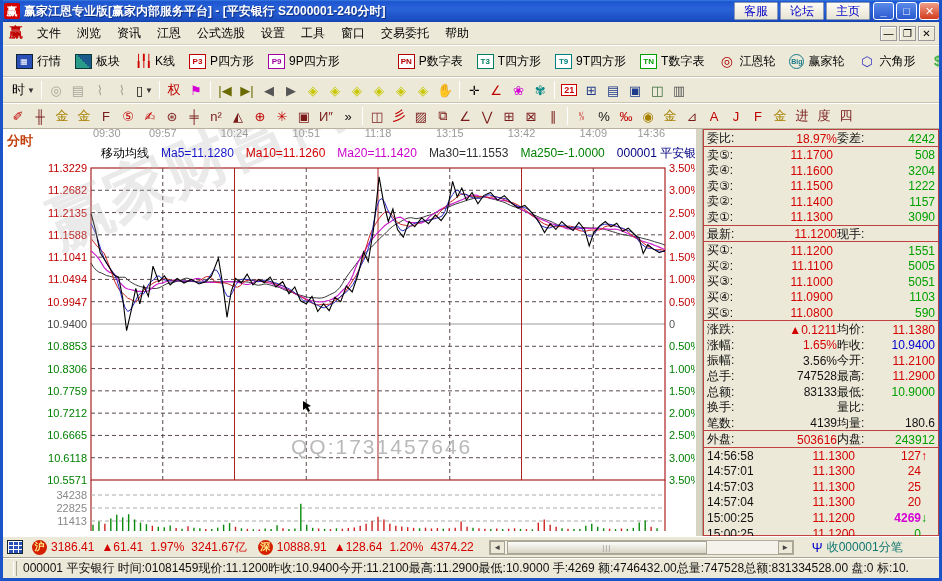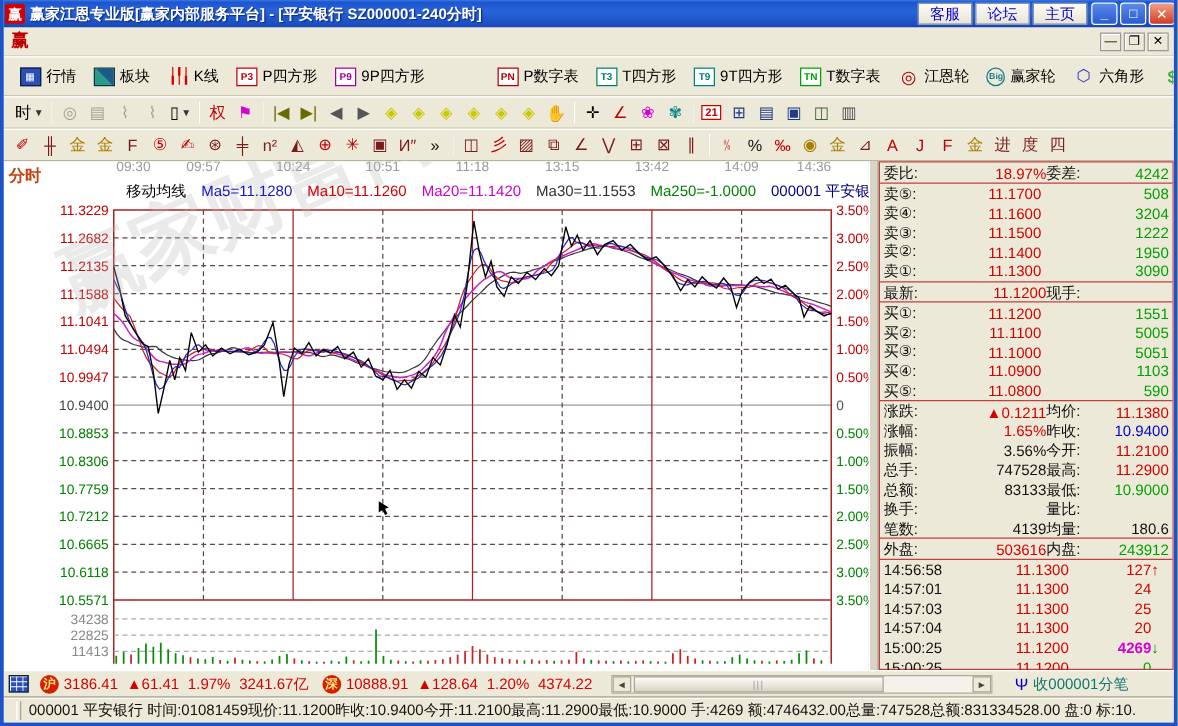--- a/index.html
+++ b/index.html
@@ -109,20 +109,21 @@
     <div class="tb-btn">客服</div>
     <div class="tb-btn">论坛</div>
     <div class="tb-btn">主页</div>
     <div class="winbtn">_</div>
     <div class="winbtn">□</div>
     <div class="winbtn close">✕</div>
   </div>
 
   <div class="menubar">
     <span class="menu-logo">赢</span>
+    <span id="menu-items"><span class="menu-item">文件</span><span class="menu-item">浏览</span><span class="menu-item">资讯</span><span class="menu-item">江恩</span><span class="menu-item">公式选股</span><span class="menu-item">设置</span><span class="menu-item">工具</span><span class="menu-item">窗口</span><span class="menu-item">交易委托</span><span class="menu-item">帮助</span></span>
     <span class="mdi-ctrls">
       <span class="mdi-btn">—</span>
       <span class="mdi-btn">❐</span>
       <span class="mdi-btn">✕</span>
     </span>
   </div>
 
   <div class="toolbar1" id="toolbar1">
       <div class="tb1-item">
         <span class="ic16 i-quote">▦</span>
@@ -390,20 +391,21 @@
       <span class="tbtn">
         <span style="color: rgb(122, 26, 26);">四</span>
       </span>
     </div>
 
   <div class="main">
     <div class="chart-area">
       <div class="mode-label">分时</div>
       <div class="ma-line" id="ma-line"><span style="color: rgb(0, 0, 0);">移动均线</span><span style="color: rgb(21, 21, 200);">Ma5=11.1280</span><span style="color: rgb(212, 0, 0);">Ma10=11.1260</span><span style="color: rgb(204, 0, 204);">Ma20=11.1420</span><span style="color: rgb(48, 48, 48);">Ma30=11.1553</span><span style="color: rgb(0, 128, 0);">Ma250=-1.0000</span><span style="color: rgb(0, 0, 128);">000001  平安银行</span></div>
       <div class="wm-site">赢家财富网yingjia360</div>
+      <div class="wm-qq">QQ:1731457646</div>
       <svg id="chart-svg" width="692" height="407" style="position:absolute;left:0;top:0;z-index:3">
           <text x="84" y="43" fill="#c00000" font-size="11" text-anchor="end" font-family="&quot;DejaVu Sans Mono&quot;,&quot;Liberation Sans&quot;,monospace">11.3229</text>
           <text x="666" y="43" fill="#c00000" font-size="11" text-anchor="start" font-family="&quot;DejaVu Sans Mono&quot;,&quot;Liberation Sans&quot;,monospace">3.50%</text>
           <line x1="88" y1="61.285714285714285" x2="662" y2="61.285714285714285" stroke="#5a4a4a" stroke-width="1" stroke-dasharray="4 3"></line>
           <text x="84" y="65.28571428571428" fill="#c00000" font-size="11" text-anchor="end" font-family="&quot;DejaVu Sans Mono&quot;,&quot;Liberation Sans&quot;,monospace">11.2682</text>
           <text x="666" y="65.28571428571428" fill="#c00000" font-size="11" text-anchor="start" font-family="&quot;DejaVu Sans Mono&quot;,&quot;Liberation Sans&quot;,monospace">3.00%</text>
           <line x1="88" y1="83.57142857142857" x2="662" y2="83.57142857142857" stroke="#5a4a4a" stroke-width="1" stroke-dasharray="4 3"></line>
           <text x="84" y="87.57142857142857" fill="#c00000" font-size="11" text-anchor="end" font-family="&quot;DejaVu Sans Mono&quot;,&quot;Liberation Sans&quot;,monospace">11.2135</text>
           <text x="666" y="87.57142857142857" fill="#c00000" font-size="11" text-anchor="start" font-family="&quot;DejaVu Sans Mono&quot;,&quot;Liberation Sans&quot;,monospace">2.50%</text>
           <line x1="88" y1="105.85714285714286" x2="662" y2="105.85714285714286" stroke="#5a4a4a" stroke-width="1" stroke-dasharray="4 3"></line>
@@ -592,21 +594,21 @@
             <span class="ra down">3204</span>
           </div>
           <div class="prow g3">
             <span class="black">卖③:</span>
             <span class="ra up">11.1500</span>
             <span class="ra down">1222</span>
           </div>
           <div class="prow g3">
             <span class="black">卖②:</span>
             <span class="ra up">11.1400</span>
-            <span class="ra down">1950</span>
+            <span class="ra down">1157</span>
           </div>
           <div class="prow g3">
             <span class="black">卖①:</span>
             <span class="ra up">11.1300</span>
             <span class="ra down">3090</span>
           </div>
         </div>
         <div class="psec">
           <div class="prow g4">
             <span class="black">最新:</span>

